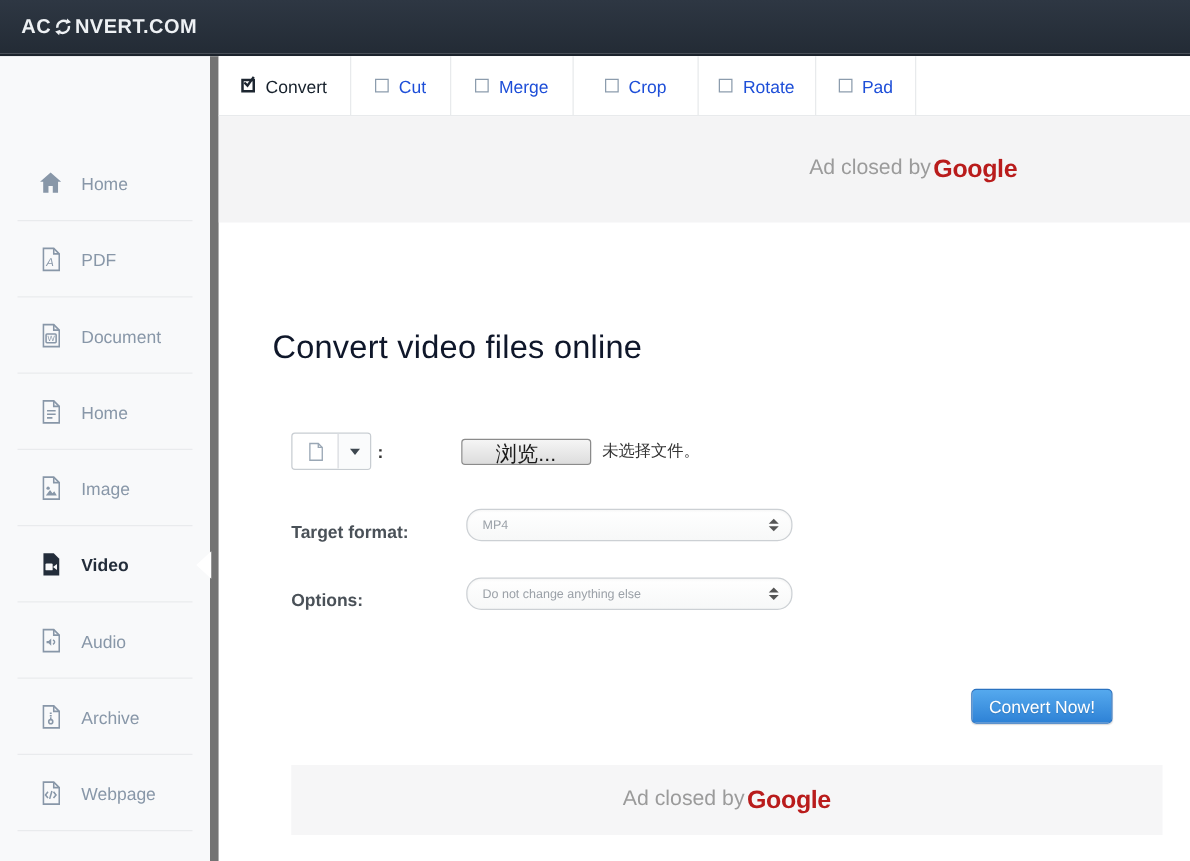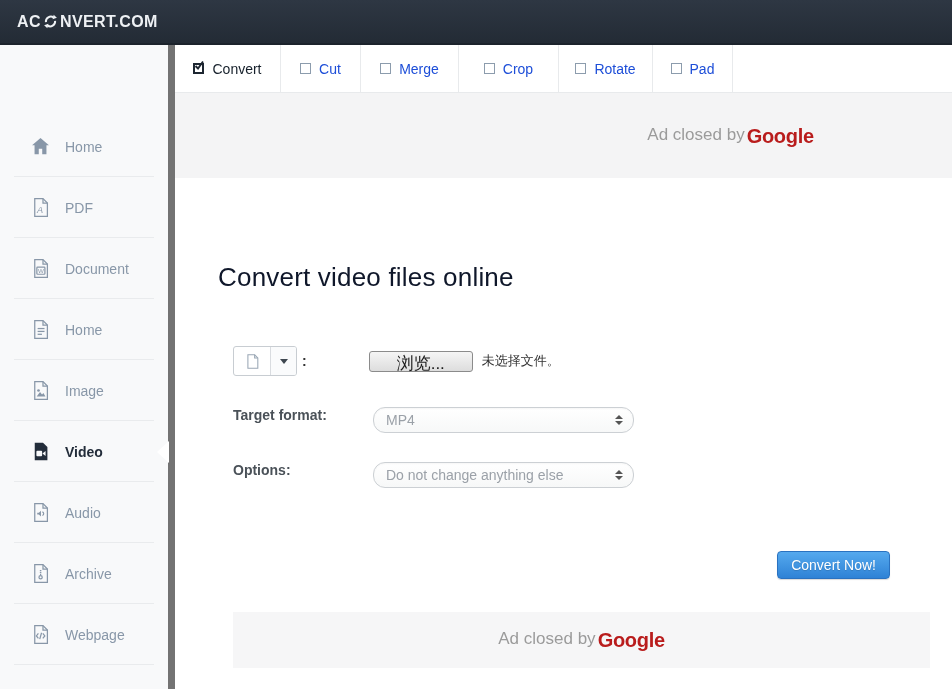--- a/index.html
+++ b/index.html
@@ -108,29 +108,29 @@
   }
   .file-colon { margin-left:5px; font-weight:700; color:#333; font-size:14px; }
   .browse-wrap { margin-left:62px; display:flex; align-items:center; }
   .browse-btn {
     height:21px; padding:0 27px; font-size:17px; color:#1a1a1a;
     background:linear-gradient(#f5f5f5,#dddddd); border:1px solid #8b8b8b;
     border-radius:3px; cursor:pointer; font-family:inherit;
   }
   .no-file { margin-left:9px; font-size:13px; color:#333; }
 
-  .field-row { display:flex; align-items:flex-start; }
+  .field-row { display:flex; align-items:flex-end; }
   .field-row.tf { margin-top:31px; }
   .field-row.op { margin-top:29px; }
   .field-label { width:140px; font-weight:700; font-size:14px; color:#4a5158; }
   .select-box {
     width:261px; height:26px; border:1px solid #ccd0d4; border-radius:12px;
     background:linear-gradient(#ffffff,#f7f8f8);
     display:flex; align-items:center; padding:0 26px 0 12px;
-    color:#9ba1a8; font-size:14px; position:relative; cursor:pointer;
+    color:#9ba1a8; font-size:10px; position:relative; cursor:pointer;
     box-shadow:inset 0 1px 2px rgba(0,0,0,.04);
   }
   .spinner {
     position:absolute; right:10px; top:50%; transform:translateY(-50%);
     display:flex; flex-direction:column; gap:2px;
   }
   .spin-up { width:0; height:0; border-left:4px solid transparent; border-right:4px solid transparent; border-bottom:4px solid #555; }
   .spin-down { width:0; height:0; border-left:4px solid transparent; border-right:4px solid transparent; border-top:4px solid #555; }
 
   .button-row { margin-top:63px; width:697px; display:flex; justify-content:flex-end; padding-right:40px; }

